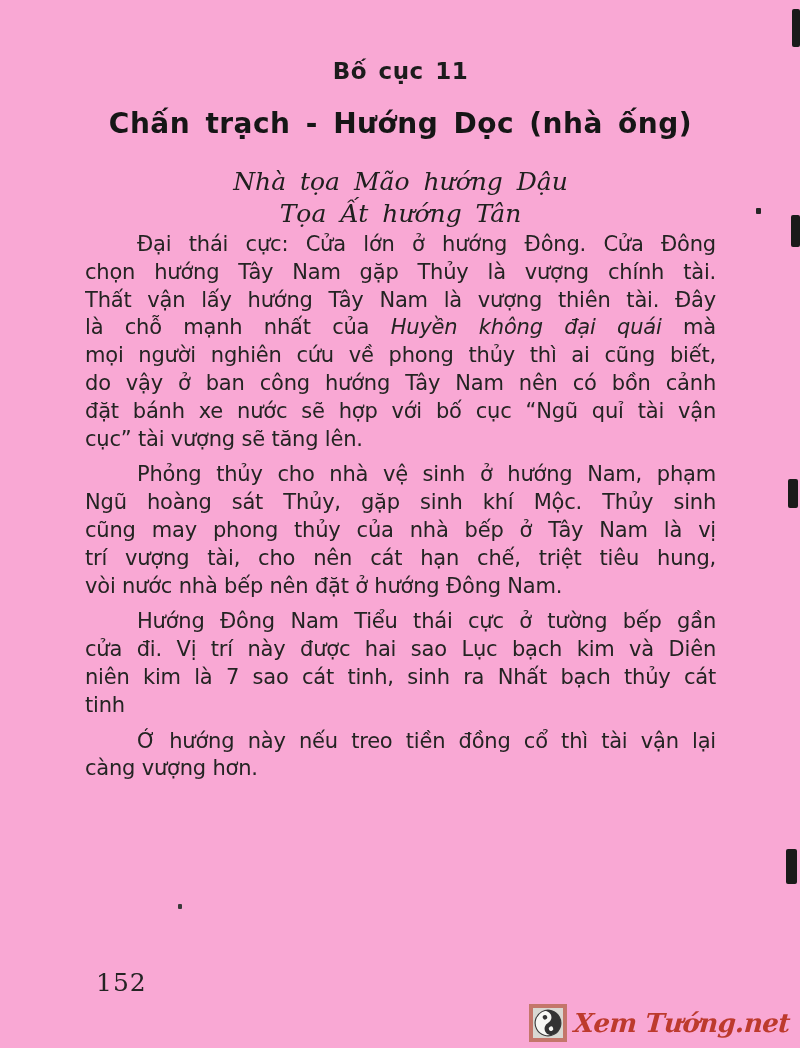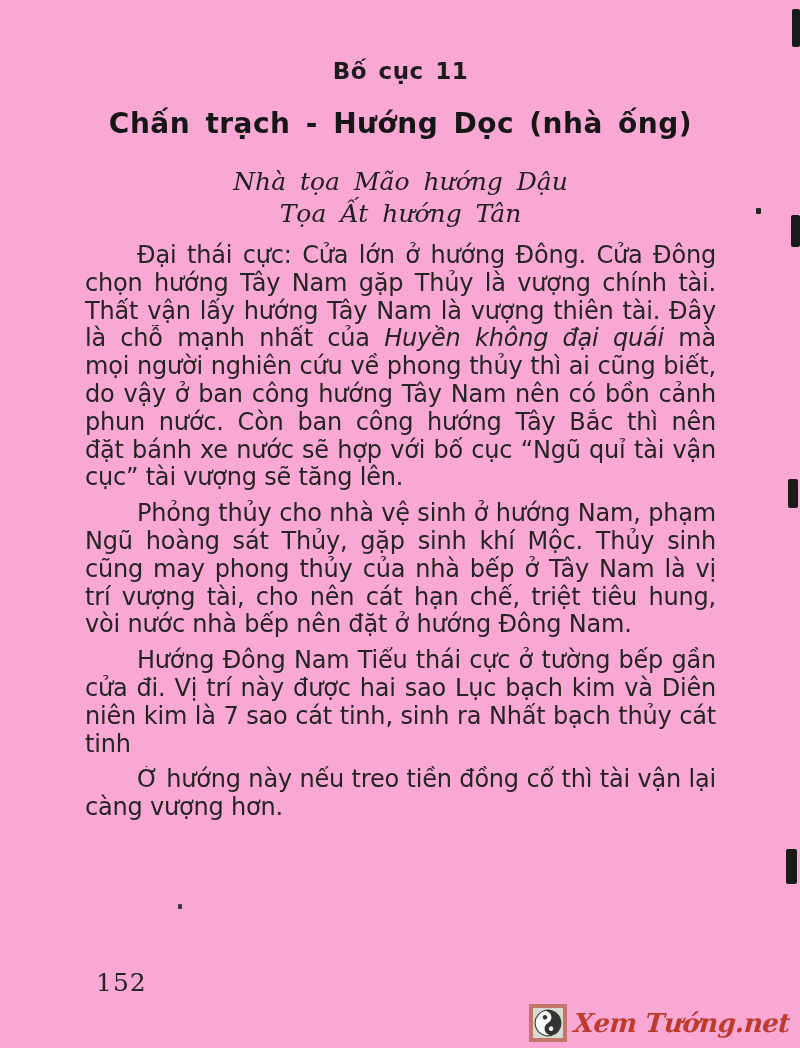--- a/index.html
+++ b/index.html
@@ -29,22 +29,22 @@
   }
   .subtitle{
     text-align:center;
     font-family:"DejaVu Serif",serif;font-style:italic;
     font-size:25px;color:#20201f;
     word-spacing:6px;line-height:30px;
   }
   .subtitle.first{margin-top:26px;}
   .subtitle.second{margin-top:2px;}
   .body-text{
-    margin-top:13px;
-    font-size:24px;color:#242423;
+    margin-top:2px;
+    font-size:21px;color:#242423;
     letter-spacing:-0.2px;
   }
   .para{margin:0 0 8px 0;}
   .line{
     height:27.8px;line-height:27.8px;
     text-align:justify;text-align-last:justify;
     overflow:hidden;white-space:normal;
   }
   .line.last{text-align-last:left;}
   .line.indent{text-indent:52px;}
@@ -94,21 +94,20 @@
     <div class="subtitle second">Tọa Ất hướng Tân</div>
 
     <div class="body-text" id="body-text">
         <div class="para">
           <div class="line indent"><span>Đại thái cực: Cửa lớn ở hướng Đông. Cửa Đông</span></div>
           <div class="line"><span>chọn hướng Tây Nam gặp Thủy là vượng chính tài.</span></div>
           <div class="line"><span>Thất vận lấy hướng Tây Nam là vượng thiên tài. Đây</span></div>
           <div class="line"><span>là chỗ mạnh nhất của </span><span class="it">Huyền không đại quái</span><span> mà</span></div>
           <div class="line"><span>mọi người nghiên cứu về phong thủy thì ai cũng biết,</span></div>
           <div class="line"><span>do vậy ở ban công hướng Tây Nam nên có bồn cảnh</span></div>
-          <div class="line"><span>phun nước. Còn ban công hướng Tây Bắc thì nên</span></div>
           <div class="line"><span>đặt bánh xe nước sẽ hợp với bố cục “Ngũ quỉ tài vận</span></div>
           <div class="line last"><span>cục” tài vượng sẽ tăng lên.</span></div>
         </div>
         <div class="para">
           <div class="line indent"><span>Phỏng thủy cho nhà vệ sinh ở hướng Nam, phạm</span></div>
           <div class="line"><span>Ngũ hoàng sát Thủy, gặp sinh khí Mộc. Thủy sinh</span></div>
           <div class="line"><span>cũng may phong thủy của nhà bếp ở Tây Nam là vị</span></div>
           <div class="line"><span>trí vượng tài, cho nên cát hạn chế, triệt tiêu hung,</span></div>
           <div class="line last"><span>vòi nước nhà bếp nên đặt ở hướng Đông Nam.</span></div>
         </div>

